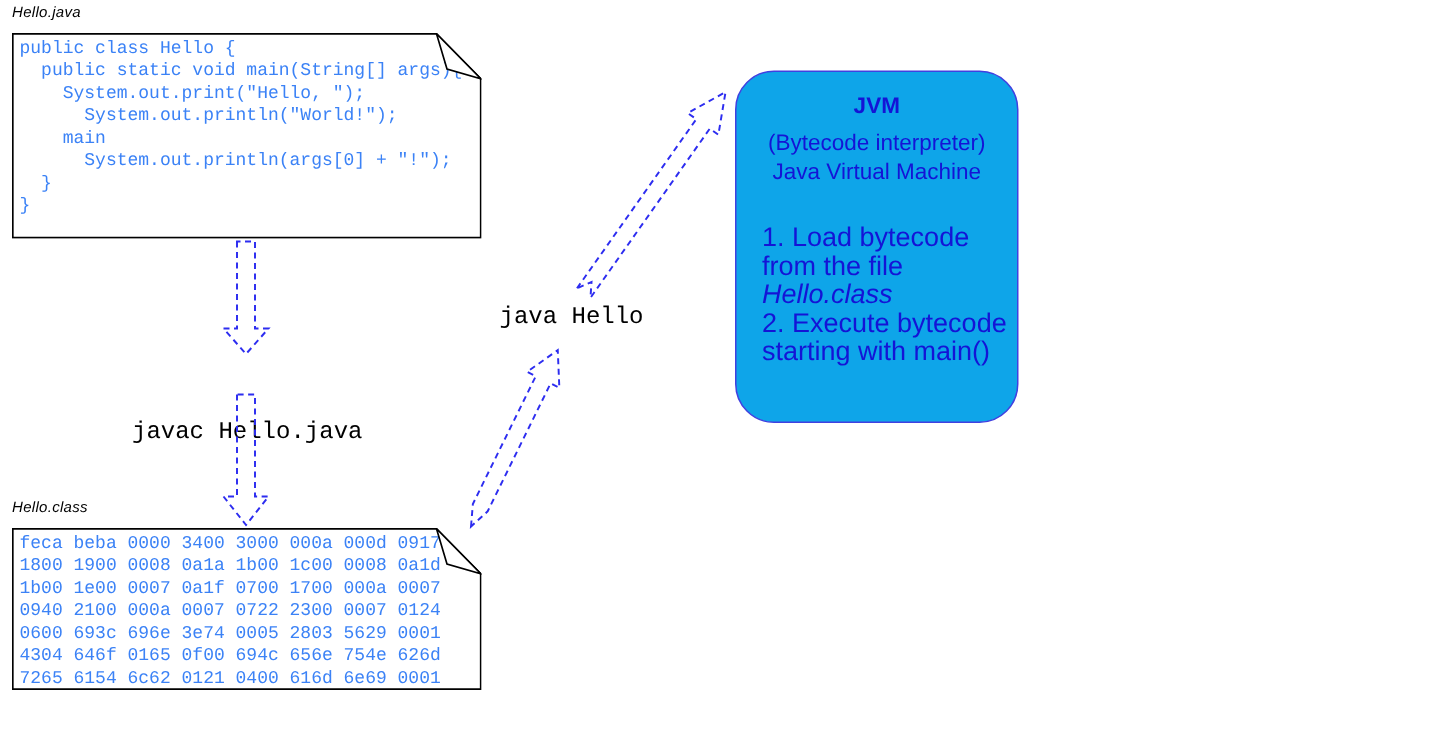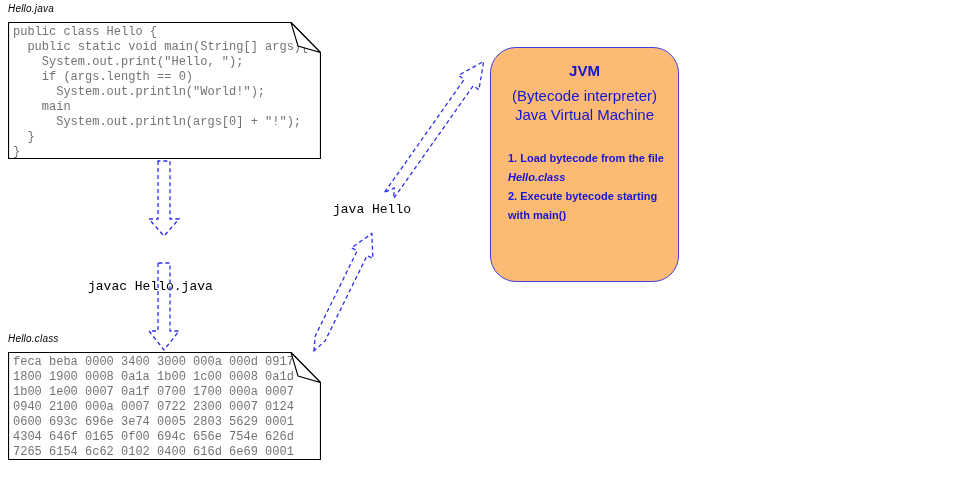--- a/index.html
+++ b/index.html
@@ -8,59 +8,58 @@
     font-family:"Liberation Sans",sans-serif;overflow:hidden;
   }
   .file-title{
     position:absolute;font-style:italic;font-size:10px;color:#000;
     letter-spacing:0.2px;
   }
   .file-box{position:absolute;background:#fff;}
   .file-box .code{
     position:absolute;inset:0;padding:3px 0 0 5px;
     font-family:"Liberation Mono","DejaVu Sans Mono",monospace;
-    font-size:12px;line-height:15px;color:#737373;
+    font-size:12px;line-height:15px;color:#3b82f6;
   }
   .code-line{white-space:pre;}
   .file-box svg.page-outline{position:absolute;inset:0;pointer-events:none;}
   .cmd-label{
     position:absolute;font-family:"Liberation Mono","DejaVu Sans Mono",monospace;
-    font-size:13px;color:#000;white-space:pre;
+    font-size:16px;color:#000;white-space:pre;
   }
   #arrow-layer{position:absolute;inset:0;pointer-events:none;}
   .block-arrow{fill:none;stroke:#2d2df0;stroke-width:1.3;stroke-dasharray:4 3;}
   #jvm-box{
     position:absolute;left:490px;top:47px;width:189px;height:235px;
-    border:1.5px solid #4040e0;border-radius:26px;background:#fdba74;
+    border:1.5px solid #4040e0;border-radius:26px;background:#0ea5e9;
     box-sizing:border-box;color:#1414d6;
   }
   #jvm-title{
     text-align:center;font-weight:bold;font-size:15px;margin-top:14px;
   }
   .jvm-subtitle{text-align:center;font-size:15px;line-height:19px;}
   #jvm-subtitle-wrap{margin-top:7px;}
   #jvm-steps{
-    margin:25px 0 0 17px;width:164px;font-size:11px;line-height:19px;font-weight:bold;
+    margin:25px 0 0 17px;width:164px;font-size:18px;line-height:19px;
   }
   .jvm-step{margin:0 0 0 0;}
   .italic-file{font-style:italic;}
 </style>
 </head>
 <body>
 
 <div id="canvas">
 
   <div class="file-title" style="left:8px;top:3px;">Hello.java</div>
 
   <div class="file-box" style="left:8px;top:22px;width:313px;height:137px;">
     <div class="code">
       <div class="code-line">public class Hello {</div>
       <div class="code-line">  public static void main(String[] args){</div>
       <div class="code-line">    System.out.print("Hello, ");</div>
-      <div class="code-line">    if (args.length == 0)</div>
       <div class="code-line">      System.out.println("World!");</div>
       <div class="code-line">    main</div>
       <div class="code-line">      System.out.println(args[0] + "!");</div>
       <div class="code-line">  }</div>
       <div class="code-line">}</div>
     </div>
     <svg class="page-outline" viewBox="0 0 313 137" width="313" height="137">
       <polygon points="283,0 313,0 313,31" fill="#ffffff" stroke="none"></polygon>
       <path d="M0.5,0.5 L283,0.5 L312.5,30.5 L312.5,136.5 L0.5,136.5 Z" fill="none" stroke="#000" stroke-width="1.2"></path>
       <path d="M283,0.5 L290,24 L312.5,30.5 Z" fill="#ffffff" stroke="#000" stroke-width="1.1"></path>
@@ -74,21 +73,21 @@
   <div class="file-title" style="left:8px;top:333px;">Hello.class</div>
 
   <div class="file-box" style="left:8px;top:352px;width:313px;height:136px;">
     <div class="code">
       <div class="code-line">feca beba 0000 3400 3000 000a 000d 0917</div>
       <div class="code-line">1800 1900 0008 0a1a 1b00 1c00 0008 0a1d</div>
       <div class="code-line">1b00 1e00 0007 0a1f 0700 1700 000a 0007</div>
       <div class="code-line">0940 2100 000a 0007 0722 2300 0007 0124</div>
       <div class="code-line">0600 693c 696e 3e74 0005 2803 5629 0001</div>
       <div class="code-line">4304 646f 0165 0f00 694c 656e 754e 626d</div>
-      <div class="code-line">7265 6154 6c62 0102 0400 616d 6e69 0001</div>
+      <div class="code-line">7265 6154 6c62 0121 0400 616d 6e69 0001</div>
     </div>
     <svg class="page-outline" viewBox="0 0 313 108" width="313" height="108">
       <polygon points="283,0 313,0 313,31" fill="#ffffff" stroke="none"></polygon>
       <path d="M0.5,0.5 L283,0.5 L312.5,30.5 L312.5,107.5 L0.5,107.5 Z" fill="none" stroke="#000" stroke-width="1.2"></path>
       <path d="M283,0.5 L290,24 L312.5,30.5 Z" fill="#ffffff" stroke="#000" stroke-width="1.1"></path>
     </svg>
   </div>
 
   <svg id="arrow-layer" width="961" height="491" viewBox="0 0 961 491">
 

